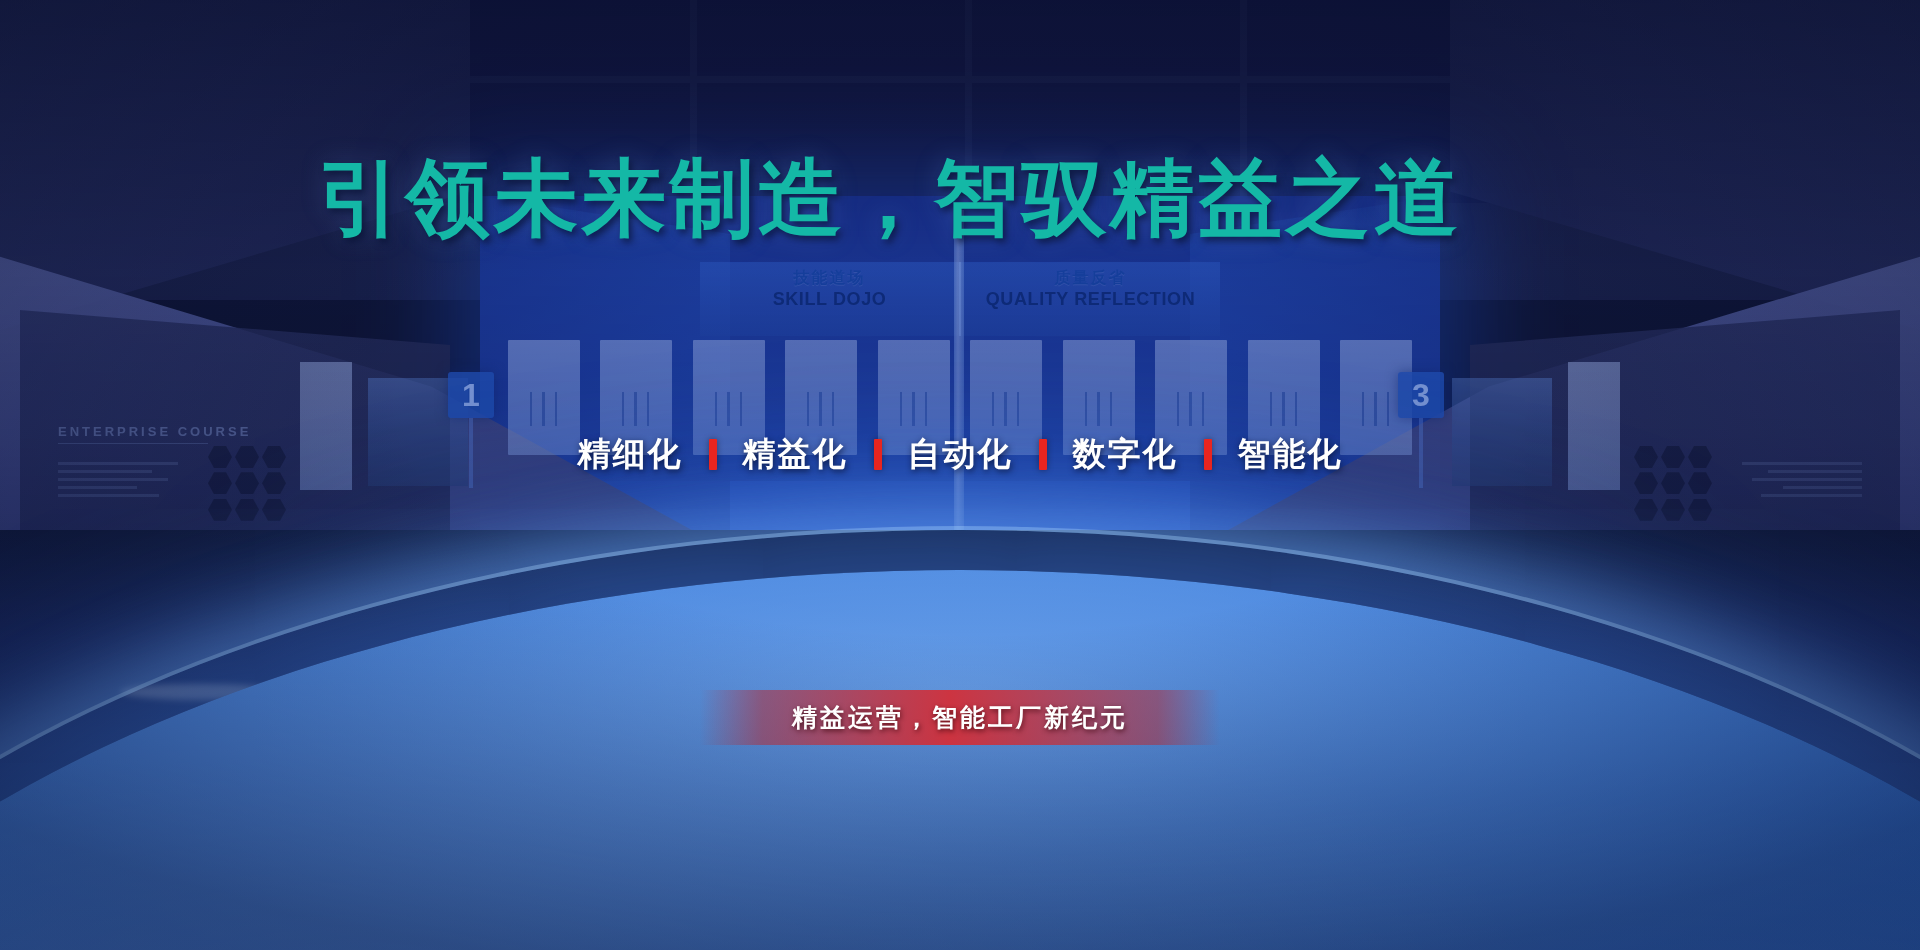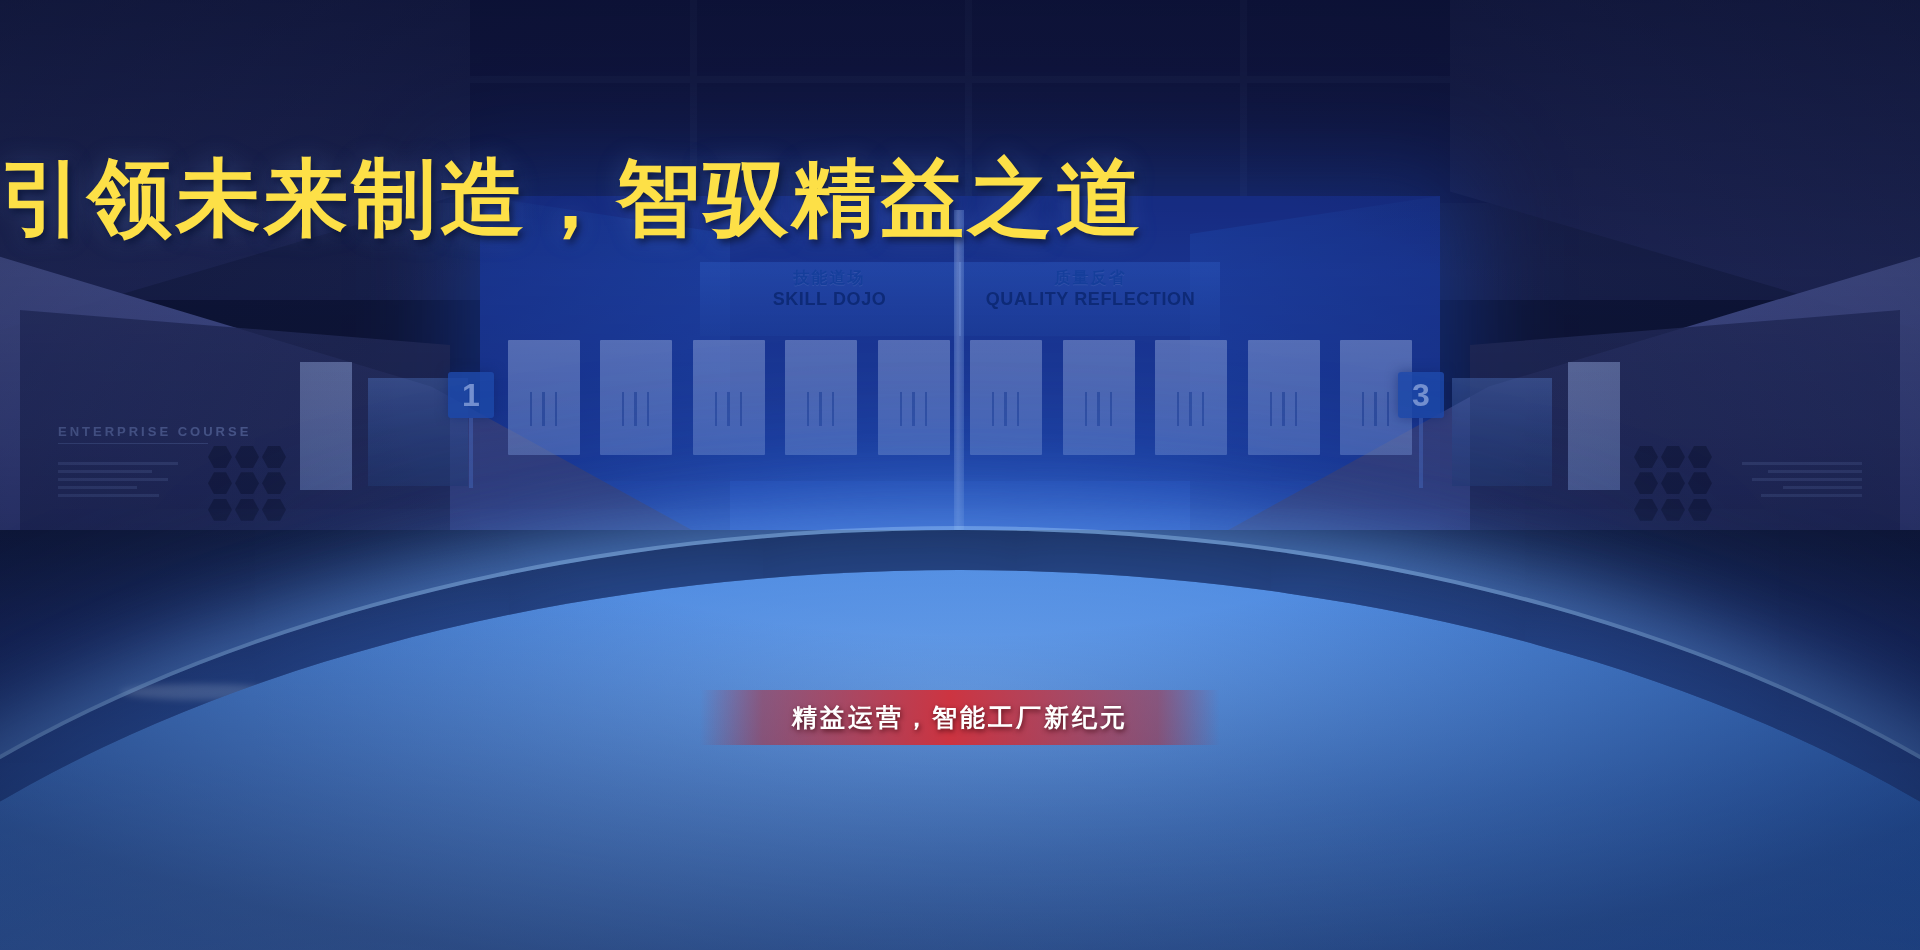--- a/index.html
+++ b/index.html
@@ -228,22 +228,22 @@
   .vignette{
     position:absolute;inset:0;
     background:radial-gradient(ellipse 72% 62% at 50% 42%, rgba(0,0,0,0) 40%, rgba(6,12,38,.45) 100%);
     pointer-events:none;
   }
 
   
   .content{position:absolute;inset:0;}
 
   .headline{
-    position:absolute;left:0;top:142px;width:1780px;text-align:left;
-    font-size:84px;font-weight:bold;color:#fde047;letter-spacing:4px;
+    position:absolute;left:0;top:142px;width:1780px;text-align:center;
+    font-size:84px;font-weight:bold;color:#14b8a6;letter-spacing:4px;
     text-shadow:3px 4px 7px rgba(8,18,52,.75), 0 0 26px rgba(120,170,255,.25);
     white-space:nowrap;
   }
   .subline{
     position:absolute;left:0;top:366px;width:1920px;text-align:center;
     font-size:25px;color:#ffffff;letter-spacing:1.5px;font-weight:500;
     text-shadow:1px 2px 5px rgba(8,18,52,.8);
     white-space:nowrap;
   }
   .keywords{
@@ -465,19 +465,30 @@
     <div class="atmo"></div>
 
     <div class="vignette"></div>
   </div>
 
   <div class="content">
 
     <div class="headline">引领未来制造，智驭精益之道</div>
 
 
+    <div class="keywords">
+      <span class="kw">精细化</span>
+      <span class="kw-sep" style="background: rgb(232, 37, 31);"></span>
+      <span class="kw">精益化</span>
+      <span class="kw-sep" style="background: rgb(232, 37, 31);"></span>
+      <span class="kw">自动化</span>
+      <span class="kw-sep" style="background: rgb(232, 37, 31);"></span>
+      <span class="kw">数字化</span>
+      <span class="kw-sep" style="background: rgb(232, 37, 31);"></span>
+      <span class="kw">智能化</span>
+    </div>
 
     <div class="ribbon">
       <span>精益运营，智能工厂新纪元</span>
     </div>
 
   </div>
 </div>
 
 </body></html>

